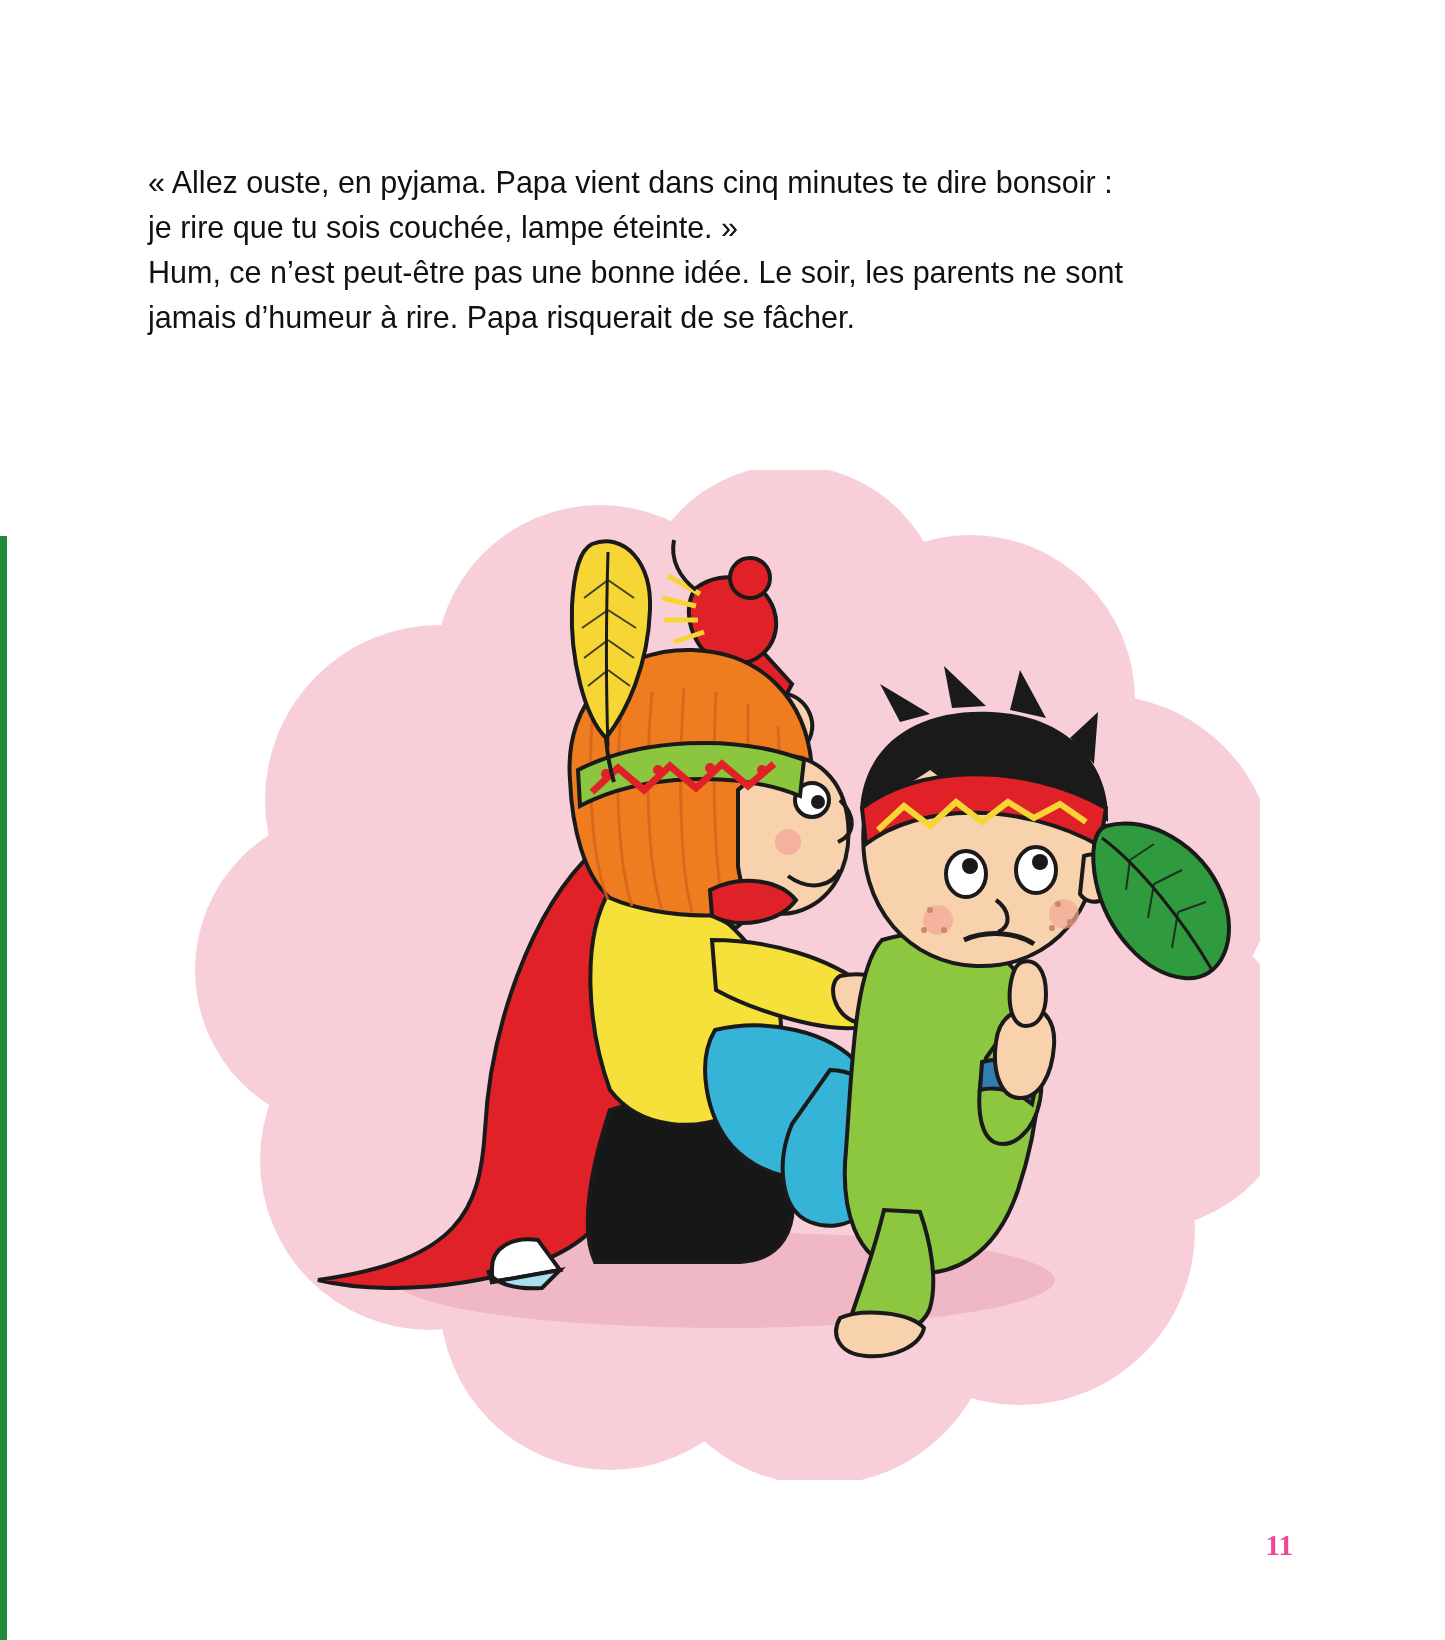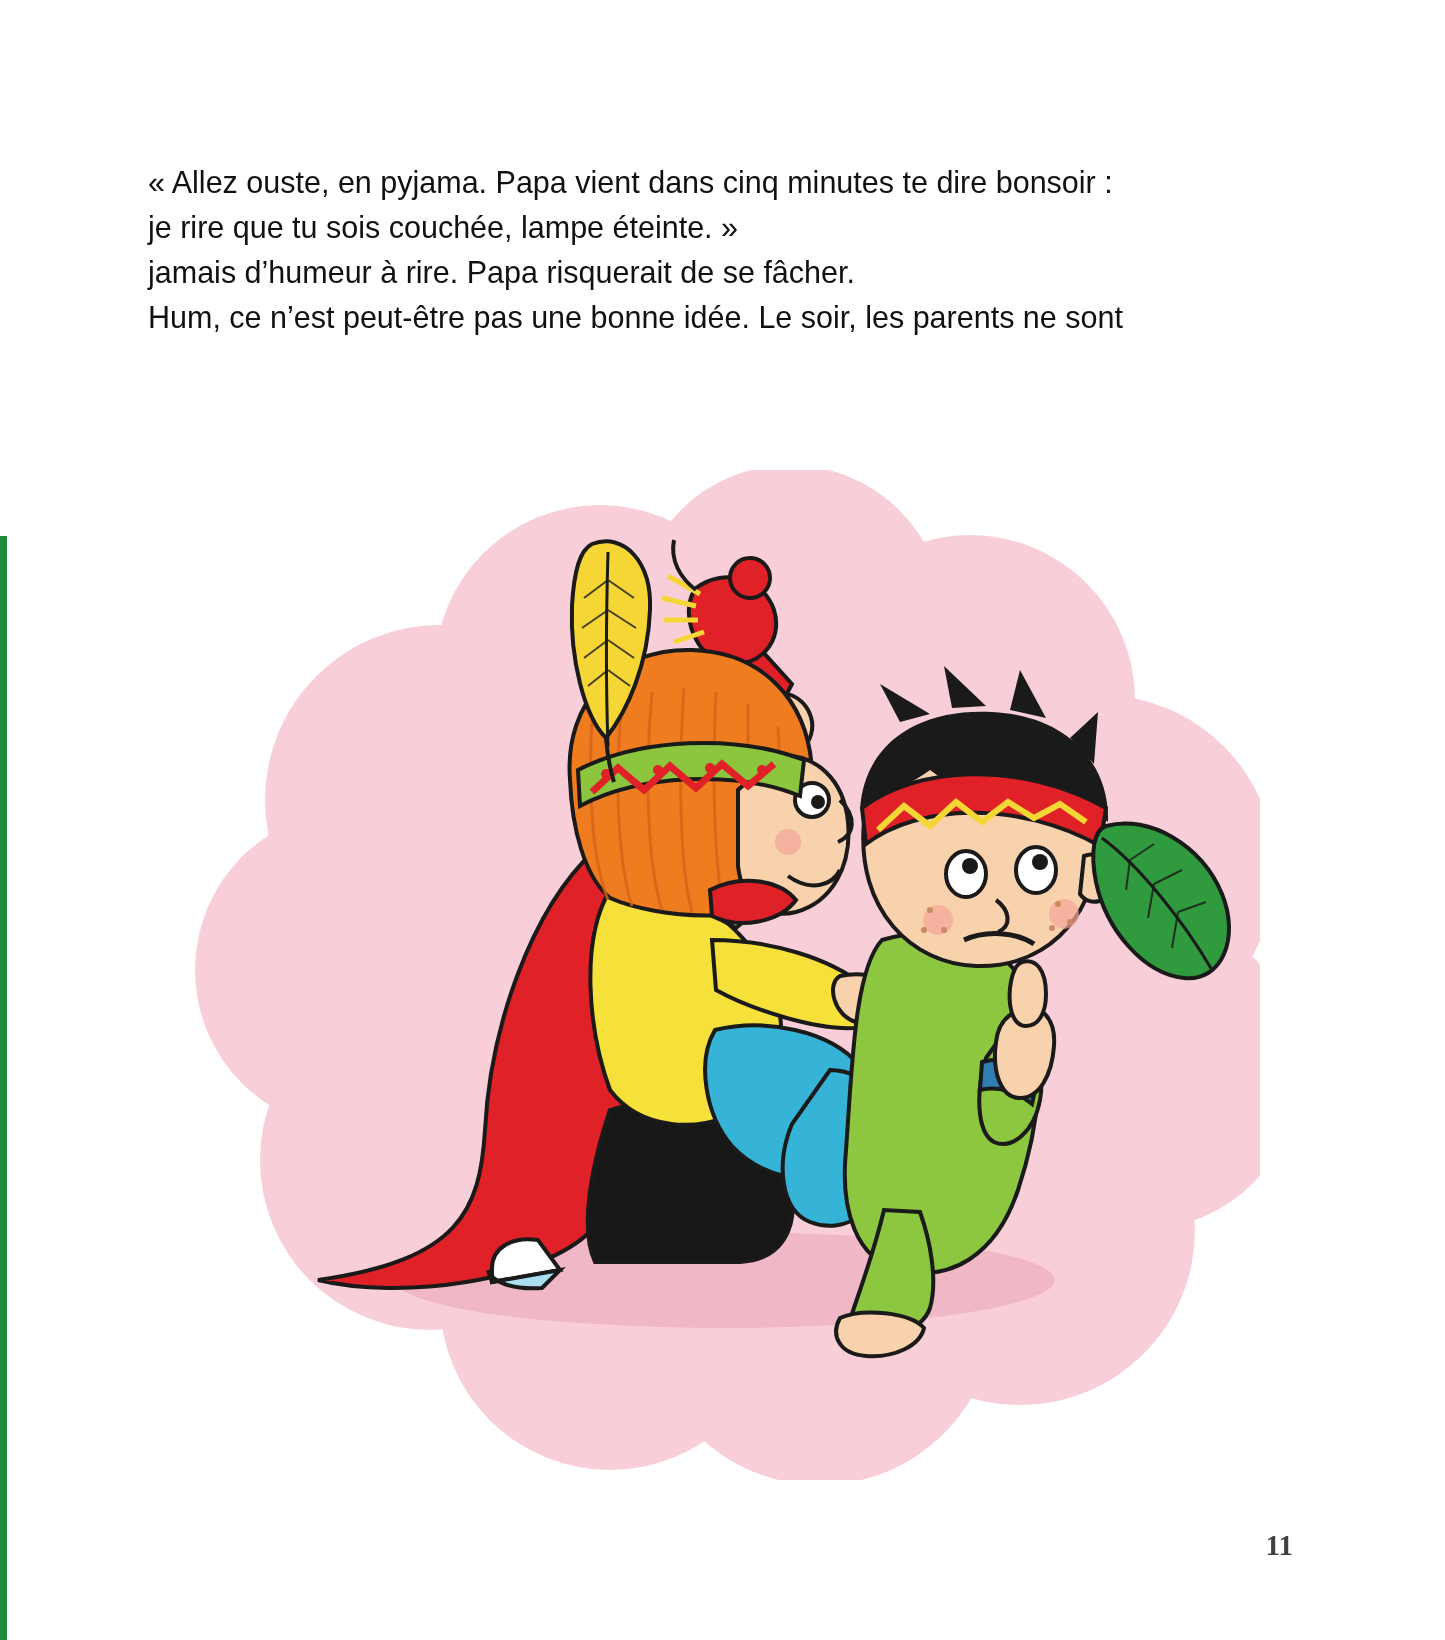--- a/index.html
+++ b/index.html
@@ -54,35 +54,35 @@
     width: 100%;
     height: 100%;
   }
 
   
   .page-number {
     position: absolute;
     right: 152px;
     bottom: 78px;
     font-size: 29px;
-    color: #404040;
+    color: #ec4899;
     font-family: "Liberation Serif", serif;
     font-weight: 700;
   }
 </style>
 </head>
 <body>
 
 <div class="edge-mark"></div>
 
 <div class="text-block">
   <p>« Allez ouste, en pyjama. Papa vient dans cinq minutes te dire bonsoir :</p>
   <p>je rire que tu sois couchée, lampe éteinte. »</p>
+  <p>Hum, ce n’est peut-être pas une bonne idée. Le soir, les parents ne sont</p>
   <p>jamais d’humeur à rire. Papa risquerait de se fâcher.</p>
-  <p>Hum, ce n’est peut-être pas une bonne idée. Le soir, les parents ne sont</p>
 </div>
 
 <div class="illustration">
   <svg viewBox="0 0 1120 1010" xmlns="http://www.w3.org/2000/svg" role="img">
 
     <g fill="#f8cfd8">
       <circle cx="300" cy="330" r="175"></circle>
       <circle cx="460" cy="200" r="165"></circle>
       <circle cx="650" cy="150" r="155"></circle>
       <circle cx="830" cy="230" r="165"></circle>

